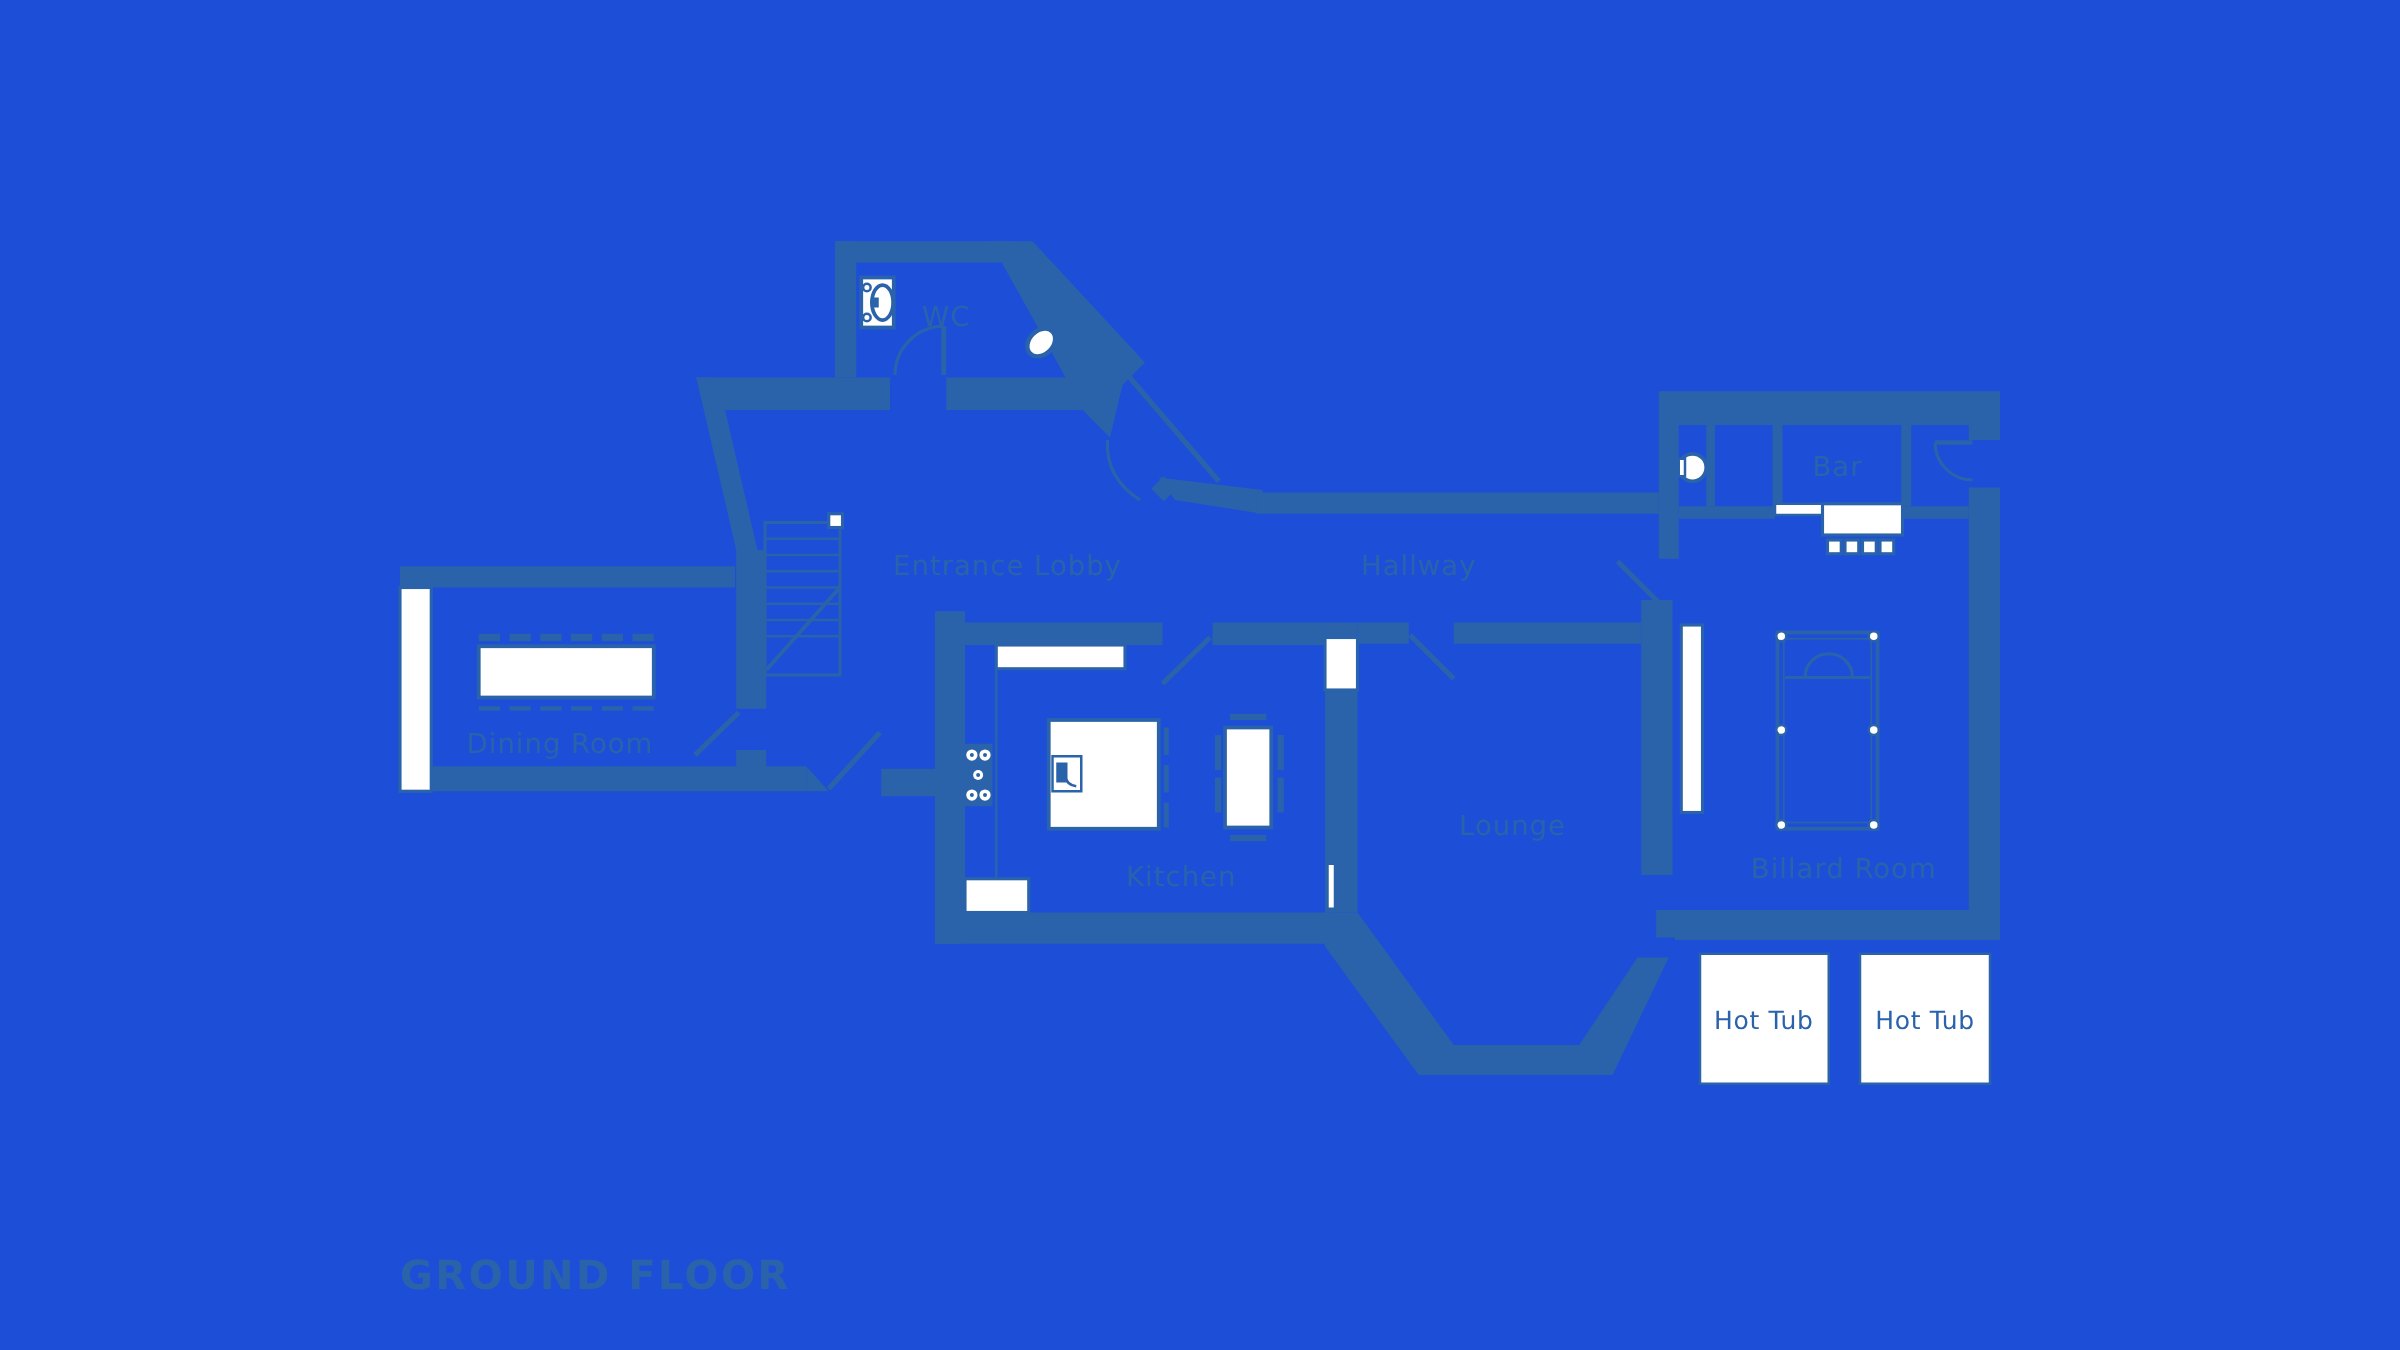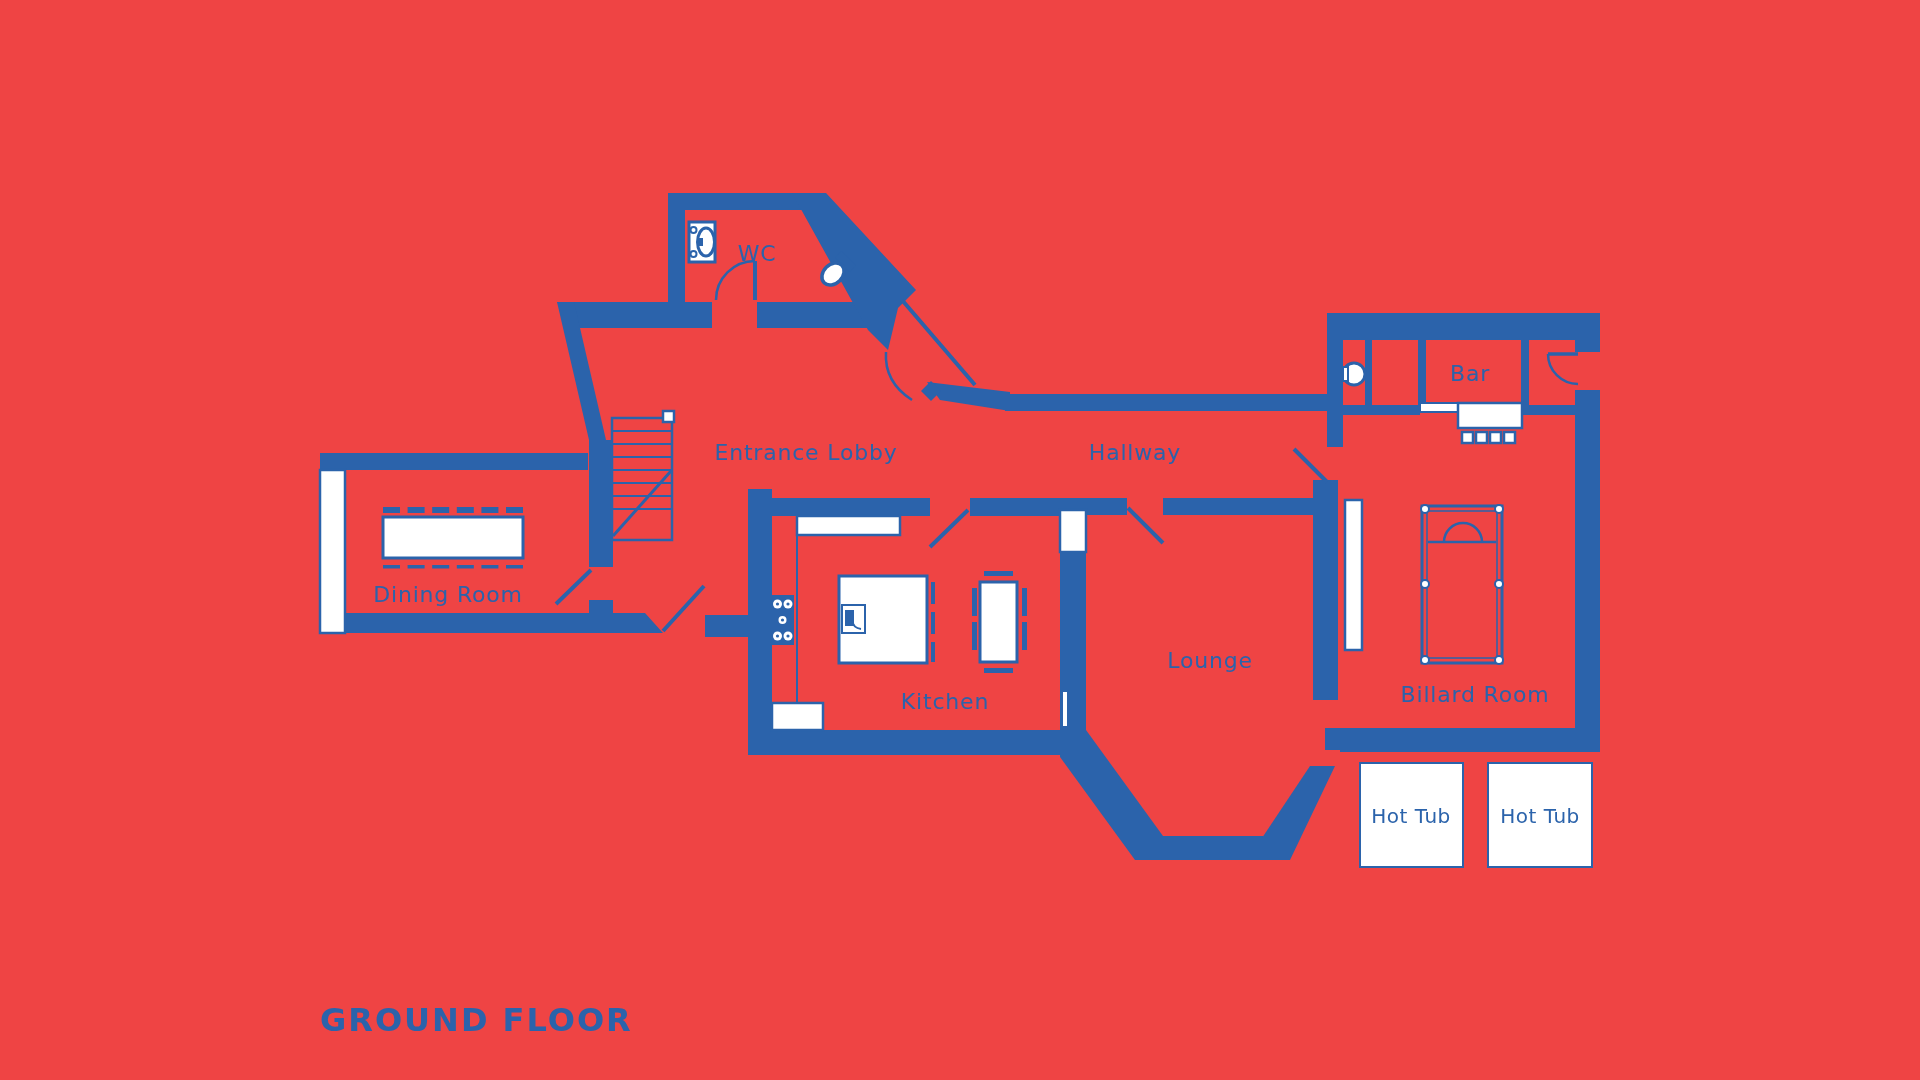--- a/index.html
+++ b/index.html
@@ -1,16 +1,16 @@
 <!DOCTYPE html>
 <html style="--plan: #2b63ab;"><head>
 <meta charset="utf-8">
 <style>
   html,body{margin:0;padding:0;background:#ffffff;}
-  .stage{position:relative;width:1920px;height:1080px;background:#ef4444;overflow:hidden;
+  .stage{position:relative;width:1920px;height:1080px;background:#1d4ed8;overflow:hidden;
          font-family:"DejaVu Sans","Liberation Sans",sans-serif;}
   svg{position:absolute;left:0;top:0;}
   .room-label{font-size:22px;letter-spacing:0.8px;fill:var(--plan);}
   .small-label{font-size:20px;letter-spacing:0.5px;fill:var(--plan);}
   .title-label{font-size:32px;font-weight:bold;letter-spacing:2px;fill:var(--plan);}
 </style>
 </head>
 <body>
 
 <div class="stage">

